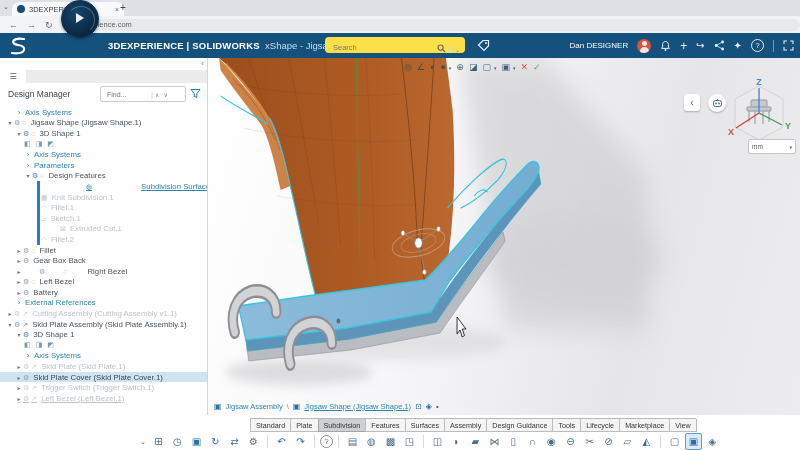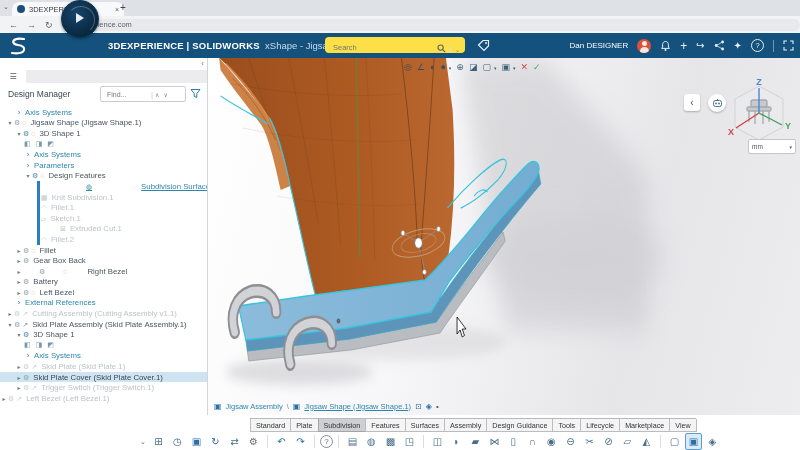--- a/index.html
+++ b/index.html
@@ -297,27 +297,27 @@
         </div>
         <div class="trow t-normal" style="padding-left: 15px; gap: 16px;">
           <span class="ar">▸</span>
           <span class="ic ic-gear">⚙</span>
           <span class="ic ic-ring">◌</span>
           <span style="margin-left: 2px;">Right Bezel</span>
         </div>
         <div class="trow t-normal" style="padding-left: 15px;">
           <span class="ar">▸</span>
           <span class="ic ic-gear">⚙</span>
-          <span style="margin-left: 2px;">Battery</span>
-        </div>
-        <div class="trow t-normal" style="padding-left: 15px;">
-          <span class="ar">▸</span>
-          <span class="ic ic-gear">⚙</span>
           <span class="ic ic-ring">◌</span>
           <span style="margin-left: 2px;">Left Bezel</span>
+        </div>
+        <div class="trow t-normal" style="padding-left: 15px;">
+          <span class="ar">▸</span>
+          <span class="ic ic-gear">⚙</span>
+          <span style="margin-left: 2px;">Battery</span>
         </div>
         <div class="trow t-teal" style="padding-left: 15px;">
           <span class="ar link">›</span>
           <span style="margin-left: 2px;">External References</span>
         </div>
         <div class="trow t-gray" style="padding-left: 6px;">
           <span class="ar">▸</span>
           <span class="ic ic-gray">⚙</span>
           <span class="ic ic-gray">↗</span>
           <span style="margin-left: 2px;">Cutting Assembly (Cutting Assembly v1.1)</span>
@@ -352,21 +352,21 @@
           <span class="ar">▸</span>
           <span class="ic ic-gear">⚙</span>
           <span style="margin-left: 2px;">Skid Plate Cover (Skid Plate Cover.1)</span>
         </div>
         <div class="trow t-gray" style="padding-left: 15px;">
           <span class="ar">▸</span>
           <span class="ic ic-gray">⚙</span>
           <span class="ic ic-gray">↗</span>
           <span style="margin-left: 2px;">Trigger Switch (Trigger Switch.1)</span>
         </div>
-        <div class="trow t-gray" style="">
+        <div class="trow t-gray" style="padding-left: 15px; text-decoration: underline;">
           <span class="ar">▸</span>
           <span class="ic ic-gray">⚙</span>
           <span class="ic ic-gray">↗</span>
           <span style="margin-left: 2px;">Left Bezel (Left Bezel.1)</span>
         </div>
         <div class="trow t-gray" style="padding-left: 15px;"></div>
       </div>
   </div>
 
   <div id="viewport">

